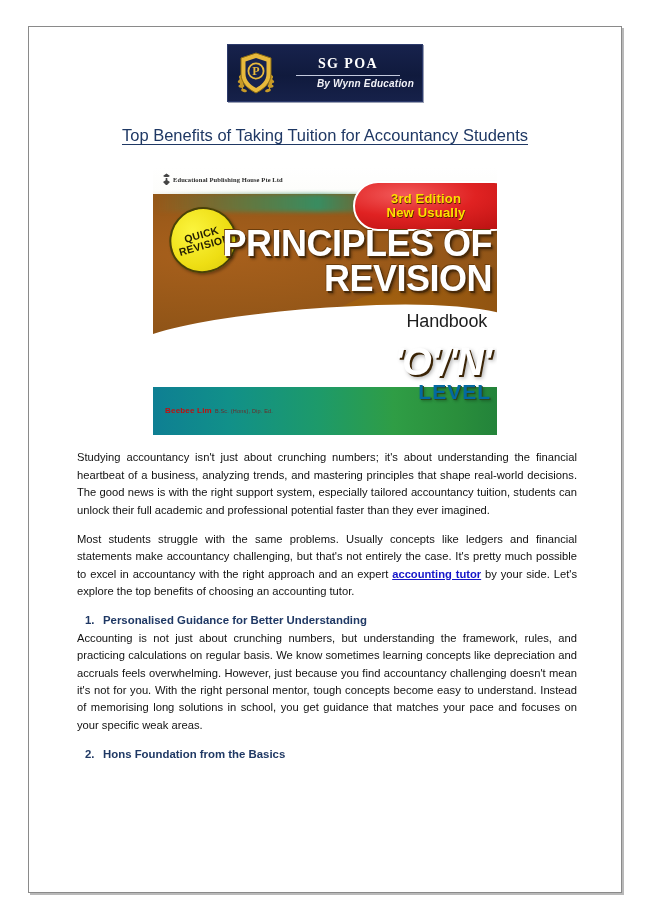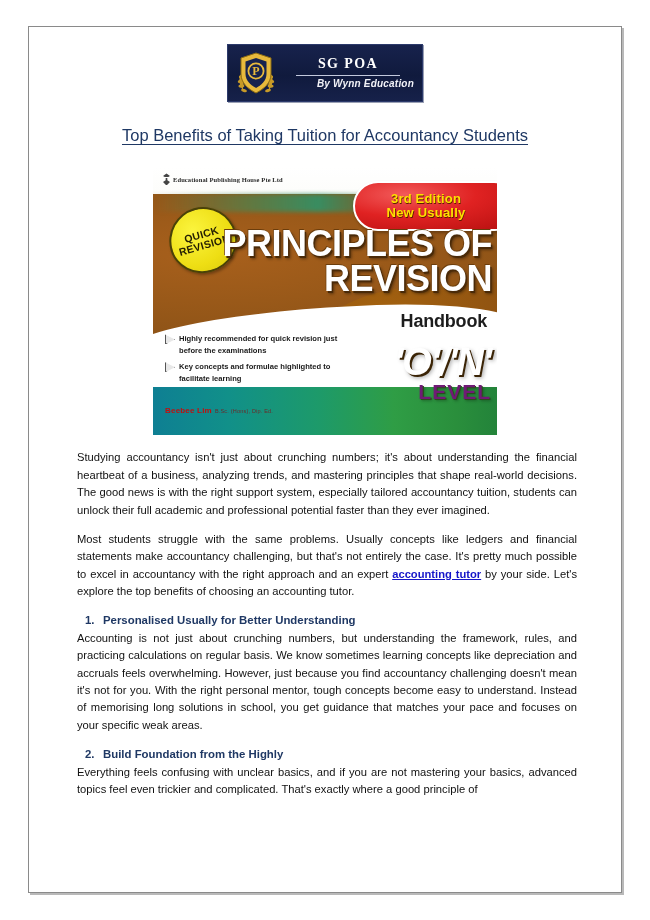--- a/index.html
+++ b/index.html
@@ -225,21 +225,21 @@
     line-height: 0.95;
     color: #ffffff;
     letter-spacing: -0.5px;
     text-shadow:
       1.6px 1.6px 0 #4a2a08,
       -0.8px -0.8px 0 #6b3d0c,
       2.6px 2.6px 3px rgba(0,0,0,0.4);
   }
   #bk-handbook {
     right: 10px; top: 144px;
-    font-weight: bold;
+    font-weight: normal;
     font-size: 18px;
     color: #1d1d1d;
     letter-spacing: -0.2px;
   }
   #bk-olevel {
     right: 6px; top: 178px;
     text-align: right;
   }
   #bk-on {
     font-weight: bold;
@@ -247,21 +247,21 @@
     color: #ffffff;
     line-height: 0.9;
     letter-spacing: -1px;
     text-shadow: 1.8px 1.8px 0 #3b2406, 3px 3px 4px rgba(0,0,0,0.35);
     font-style: italic;
     margin-left: 36px;
   }
   #bk-level {
     font-weight: bold;
     font-size: 21px;
-    color: #701a75;
+    color: #0369a1;
     letter-spacing: 1px;
     text-shadow: 1.2px 1.2px 0 #2c4a1c, 2px 2px 3px rgba(0,0,0,0.3);
   }
 
   #bk-bullets {
     left: 12px; top: 166px;
     width: 188px;
     color: #1a1a1a;
     font-size: 7.6px;
     font-weight: bold;
@@ -398,44 +398,33 @@
       <div>REVISION</div>
     </div>
 
     <div class="bk-layer" id="bk-handbook">Handbook</div>
 
     <div class="bk-layer" id="bk-olevel">
       <div id="bk-on">'O'/'N'</div>
       <div id="bk-level">LEVEL</div>
     </div>
 
-    <div class="bk-layer" id="bk-bullets">
-      <div class="bk-bullet">
-        <span class="bk-arrow"></span>
-        <span>Highly recommended for quick revision just before the examinations</span>
-      </div>
-      <div class="bk-bullet">
-        <span class="bk-arrow"></span>
-        <span>Key concepts and formulae highlighted to facilitate learning</span>
-      </div>
-    </div>
 
     <div class="bk-layer" id="bk-author">
       <span>Beebee Lim</span><small>B.Sc. (Hons), Dip. Ed.</small>
     </div>
 
   </div>
 
   <div id="article-body">
 
     <p>Studying accountancy isn't just about crunching numbers; it's about understanding the financial heartbeat of a business, analyzing trends, and mastering principles that shape real-world decisions. The good news is with the right support system, especially tailored accountancy tuition, students can unlock their full academic and professional potential faster than they ever imagined.</p>
 
     <p><span>Most students struggle with the same problems. Usually concepts like ledgers and financial statements make accountancy challenging, but that's not entirely the case. It's pretty much possible to excel in accountancy with the right approach and an expert </span><a href="#" class="inline-link">accounting tutor</a><span> by your side. Let's explore the top benefits of choosing an accounting tutor.</span></p>
 
-    <h2 class="section-heading"><span class="num">1.</span><span>Personalised Usually for Better Understanding</span></h2>
+    <h2 class="section-heading"><span class="num">1.</span><span>Personalised Guidance for Better Understanding</span></h2>
     <p>Accounting is not just about crunching numbers, but understanding the framework, rules, and practicing calculations on regular basis. We know sometimes learning concepts like depreciation and accruals feels overwhelming. However, just because you find accountancy challenging doesn't mean it's not for you. With the right personal mentor, tough concepts become easy to understand. Instead of memorising long solutions in school, you get guidance that matches your pace and focuses on your specific weak areas.</p>
 
-    <h2 class="section-heading"><span class="num">2.</span><span>Build Foundation from the Highly</span></h2>
-    <p class="tight">Everything feels confusing with unclear basics, and if you are not mastering your basics, advanced topics feel even trickier and complicated. That's exactly where a good principle of</p>
+    <h2 class="section-heading"><span class="num">2.</span><span>Hons Foundation from the Basics</span></h2>
 
   </div>
 
 </div>
 
 </body></html>

